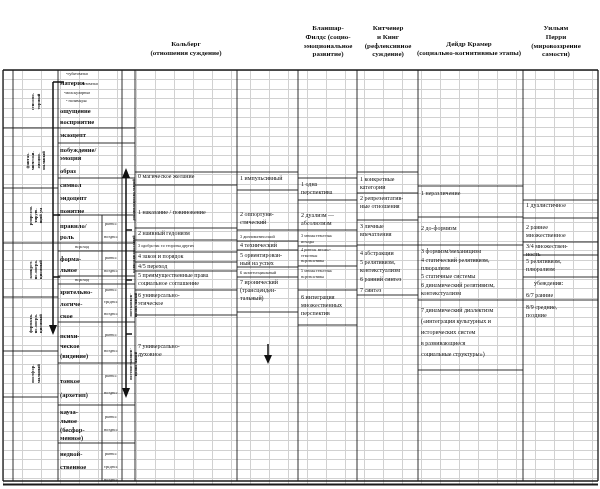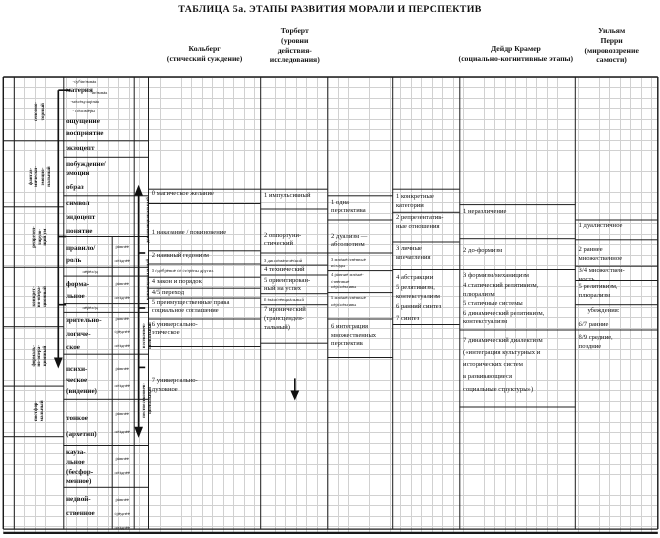--- a/index.html
+++ b/index.html
@@ -23,28 +23,31 @@
   .ctr{text-align:center;}
   .lg-gap{line-height:1.85;}
 </style>
 </head>
 <body>
 
 <div class="screen">
 
   <div class="gridpaper"></div>
 
-  <div class="t title">ТАБЛИЦА 5а. ЭТАПЫ РАЗВИТИЯ МОРАЛИ И ПЕРСПЕКТИВ</div>
 
   <div class="t hdr" style="left:136px;top:40px;width:100px">Кольберг
-(стический суждение)</div>
-  <div class="t hdr" style="left:230px;top:24px;width:76px">Торберт
-(уровни
-действия-
-исследования)</div>
+(отношения суждение)</div>
+  <div class="t hdr" style="left:290px;top:24px;width:76px">Бланшар-
+Филдс (социо-
+эмоциональное
+развитие)</div>
+  <div class="t hdr" style="left:352px;top:24px;width:72px">Китченер
+и Кинг
+(рефлексивное
+суждение)</div>
   <div class="t hdr" style="left:514px;top:24px;width:84px">Уильям
 Перри
 (мировоззрение
 самости)</div>
   <div class="t hdr" style="left:408px;top:40px;width:122px">Дейдр Крамер
 (социально-когнитивные этапы)</div>
 
   <div class="rot" style="left:4px;top:79px;width:63px;height:45px">сенсомо-
 торный</div>
   <div class="rot" style="left:8px;top:138px;width:55px;height:45px">фантаз-

